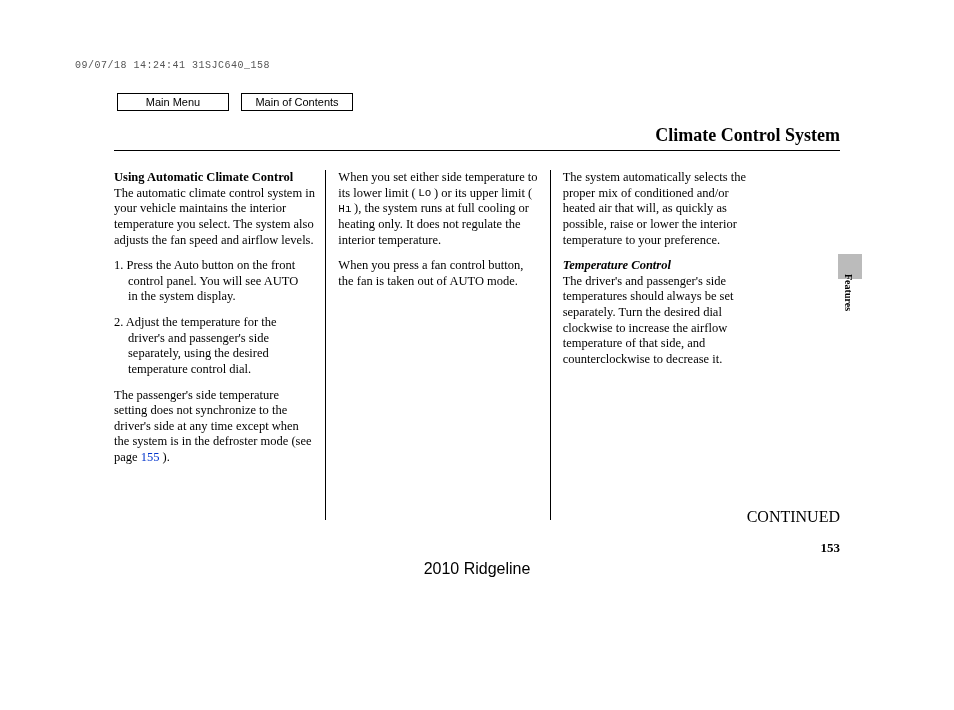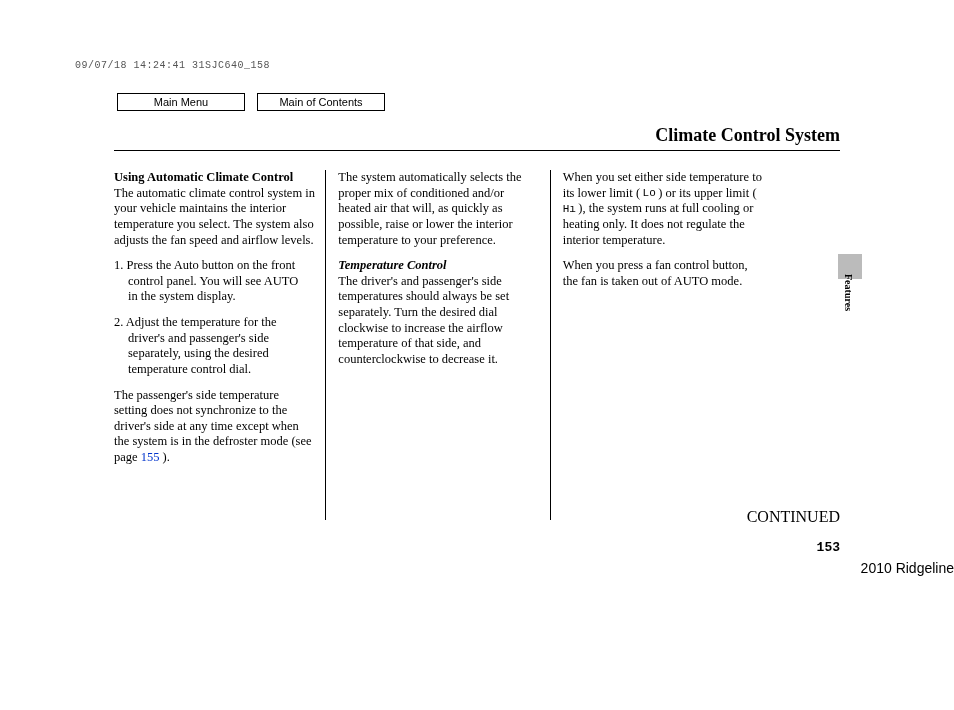--- a/index.html
+++ b/index.html
@@ -26,21 +26,21 @@
     top: 93px;
     left: 117px;
     display: flex;
     gap: 12px;
   }
   .nav-btn {
     border: 1.5px solid #000;
     background: #fff;
     font-family: Arial, Helvetica, sans-serif;
     font-size: 11px;
-    padding: 2px 8px;
+    padding: 2px 0;
     text-align: center;
     cursor: pointer;
   }
   .nav-btn.main { width: 110px; }
   .nav-btn.toc { width: 110px; }
   .page-title {
     position: absolute;
     top: 125px;
     right: 114px;
     font-family: Georgia, serif;
@@ -104,30 +104,30 @@
     top: 508px;
     right: 114px;
     font-size: 16px;
   }
   .page-num {
     position: absolute;
     top: 540px;
     right: 114px;
     font-weight: bold;
     font-size: 13px;
-    font-family: Liberation Mono, monospace;
+    font-family: Liberation Serif, serif;
   }
   .footer-model {
     position: absolute;
     top: 560px;
     left: 0;
     right: 0;
-    text-align: right;
+    text-align: center;
     font-family: Arial, Helvetica, sans-serif;
-    font-size: 14px;
+    font-size: 16px;
   }
 </style>
 </head>
 <body>
 
 <div class="header-stamp">09/07/18 14:24:41 31SJC640_158</div>
 
 <div class="nav-buttons">
   <div class="nav-btn main">Main Menu</div>
   <div class="nav-btn toc">Main of Contents</div>
@@ -146,33 +146,33 @@
       <span>1. </span><span>Press the Auto button on the front control panel. You will see AUTO in the system display.</span>
     </p>
     <p class="numlist">
       <span>2. </span><span>Adjust the temperature for the driver's and passenger's side separately, using the desired temperature control dial.</span>
     </p>
     <p class="para">
       <span>The passenger's side temperature setting does not synchronize to the driver's side at any time except when the system is in the defroster mode (see page </span><span class="link">155</span><span> ).</span>
     </p>
   </div>
 
+  <div class="col col3">
+    <p class="para">
+      <span>When you set either side temperature to its lower limit ( </span><span class="glyph">Lo</span><span> ) or its upper limit ( </span><span class="glyph">Hı</span><span> ), the system runs at full cooling or heating only. It does not regulate the interior temperature.</span>
+    </p>
+    <p class="para">When you press a fan control button, the fan is taken out of AUTO mode.</p>
+  </div>
+
   <div class="col col2">
     <p class="para">The system automatically selects the proper mix of conditioned and/or heated air that will, as quickly as possible, raise or lower the interior temperature to your preference.</p>
     <p class="para">
       <span class="italic-lead">Temperature Control</span><br>
       <span>The driver's and passenger's side temperatures should always be set separately. Turn the desired dial clockwise to increase the airflow temperature of that side, and counterclockwise to decrease it.</span>
     </p>
-  </div>
-
-  <div class="col col3">
-    <p class="para">
-      <span>When you set either side temperature to its lower limit ( </span><span class="glyph">Lo</span><span> ) or its upper limit ( </span><span class="glyph">Hı</span><span> ), the system runs at full cooling or heating only. It does not regulate the interior temperature.</span>
-    </p>
-    <p class="para">When you press a fan control button, the fan is taken out of AUTO mode.</p>
   </div>
 </div>
 
 <div class="side-tab"></div>
 <div class="side-label">Features</div>
 
 <div class="continued">CONTINUED</div>
 <div class="page-num">153</div>
 <div class="footer-model">2010 Ridgeline</div>
 

